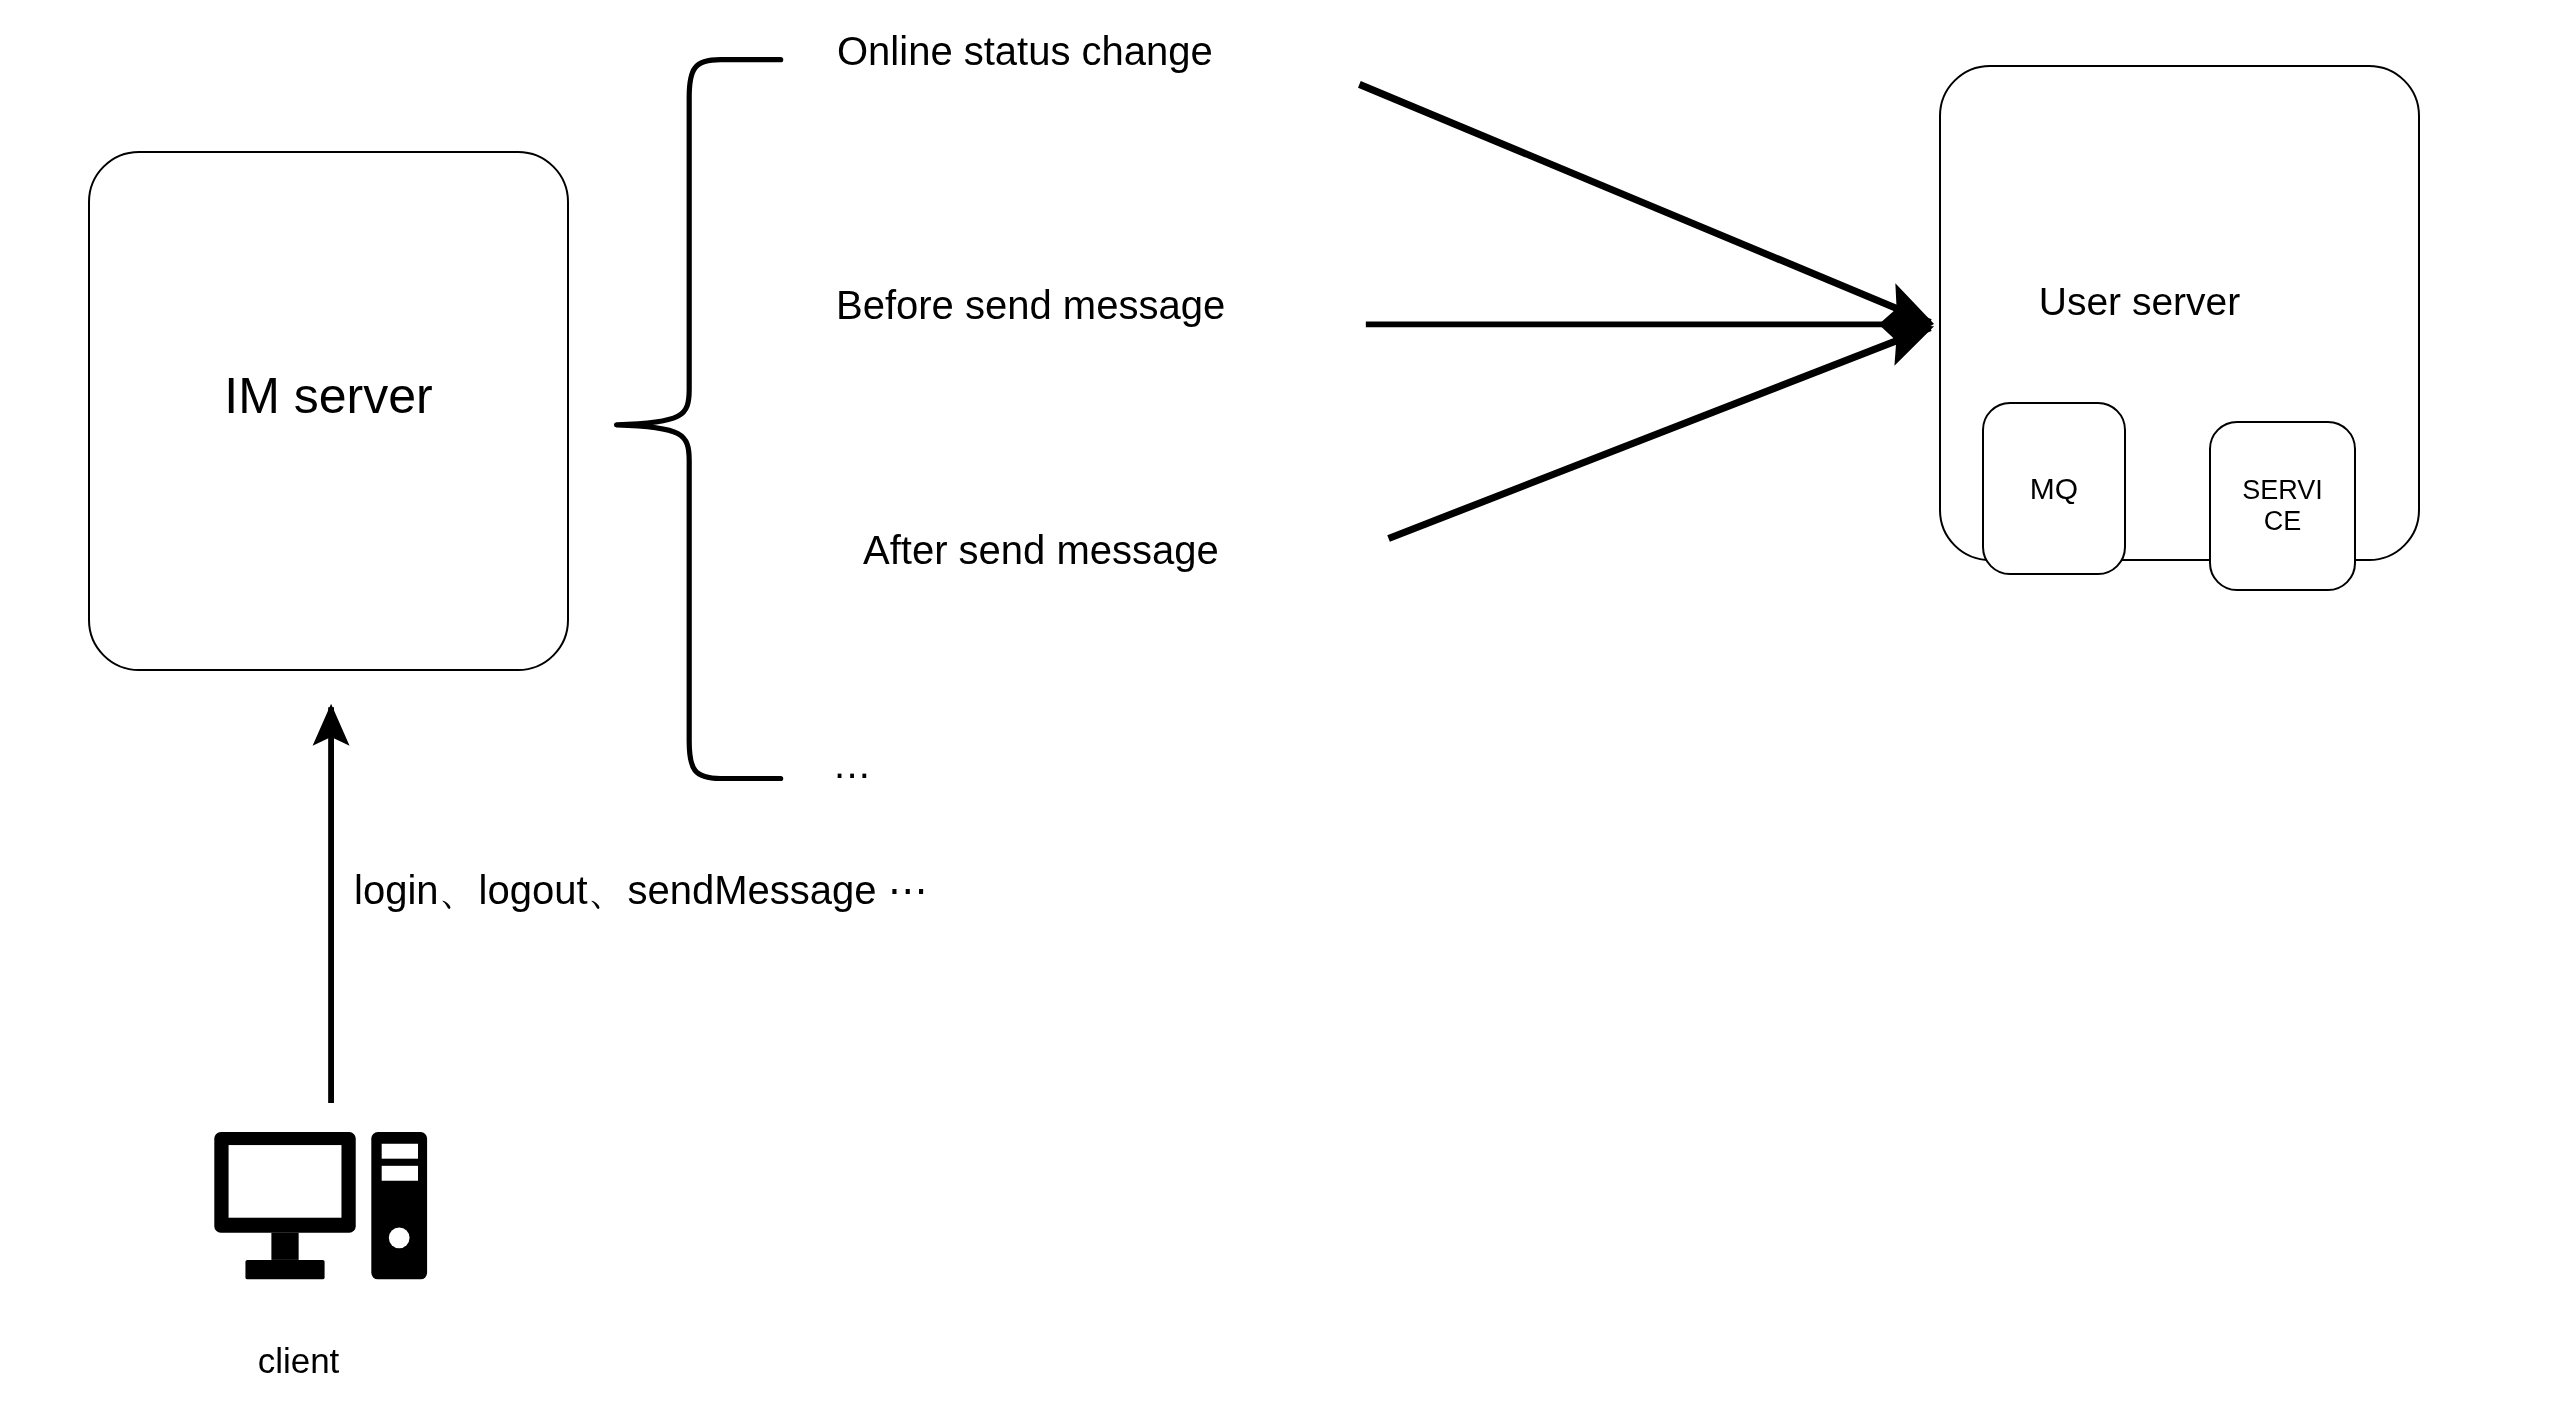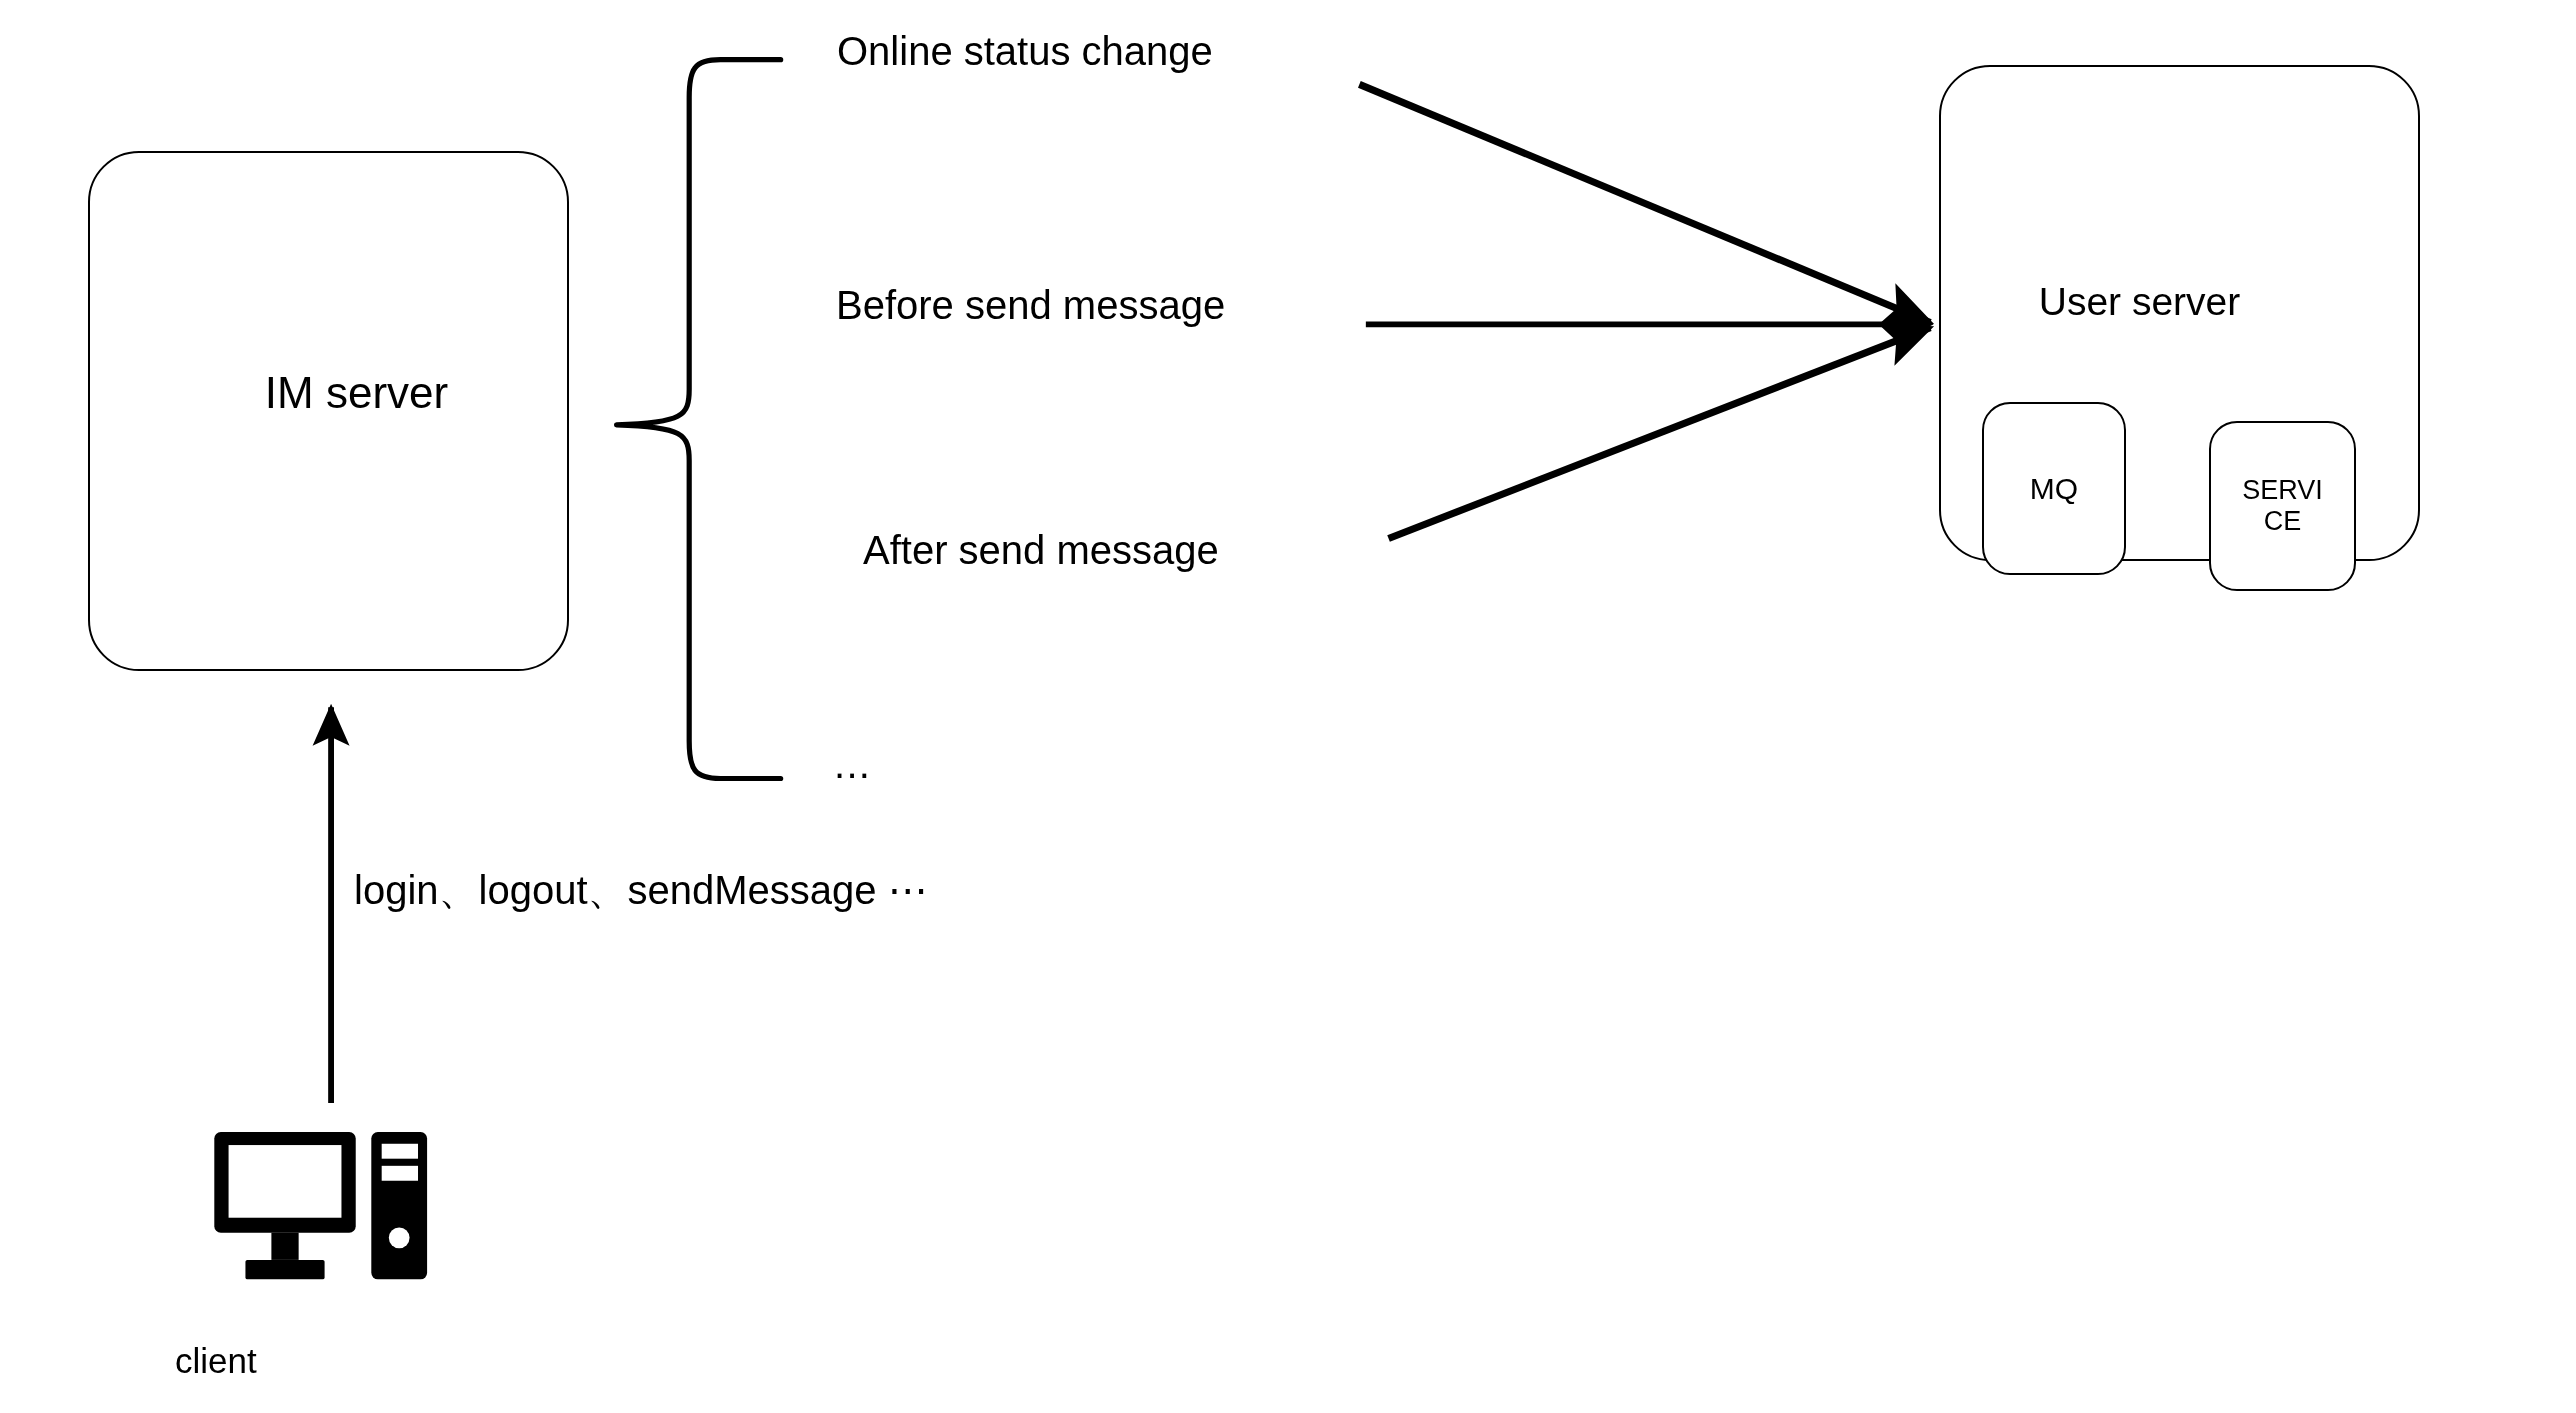--- a/index.html
+++ b/index.html
@@ -47,40 +47,39 @@
     color: #000000;
     white-space: pre;
     line-height: 1.05;
   }
   #im-server-box { left: 88px; top: 151px; width: 481px; height: 520px; }
   #user-server-box { left: 1939px; top: 65px; width: 481px; height: 496px; }
 
   #im-server-label {
     left: 88px; top: 370px; width: 481px;
     text-align: center;
-    font-size: 44px;
-    padding-left: 28px;
+    font-size: 50px;
   }
   #user-server-label {
     left: 1939px; top: 282px; width: 401px;
     text-align: center;
     font-size: 39px;
   }
   #mq-box { left: 1982px; top: 402px; width: 144px; height: 173px; }
   #service-box { left: 2165px; top: 421px; width: 147px; height: 170px; margin-left: 44px; }
   #mq-label { font-size: 30px; }
   #service-label { font-size: 27px; line-height: 1.15; }
 
   #hook-online { left: 837px; top: 30px; font-size: 40px; }
   #hook-before { left: 836px; top: 284px; font-size: 40px; }
   #hook-after  { left: 863px; top: 529px; font-size: 40px; }
   #hook-more   { left: 834px; top: 743px; font-size: 40px; letter-spacing: 1.3px; }
 
   #client-ops-label { left: 354px; top: 869px; font-size: 40px; }
-  #client-label { left: 175px; top: 1343px; width: 247px; font-size: 35px; }
+  #client-label { left: 175px; top: 1343px; width: 247px; text-align: center; font-size: 35px; }
 </style>
 </head>
 <body>
 
 <div id="canvas">
 
   <svg id="vector-layer" viewBox="0 0 3970 2178">
 
     <defs>
       <marker id="solid-arrow" viewBox="0 0 10 10" refX="9.2" refY="5" markerWidth="7.2" markerHeight="7.2" orient="auto-start-reverse">

